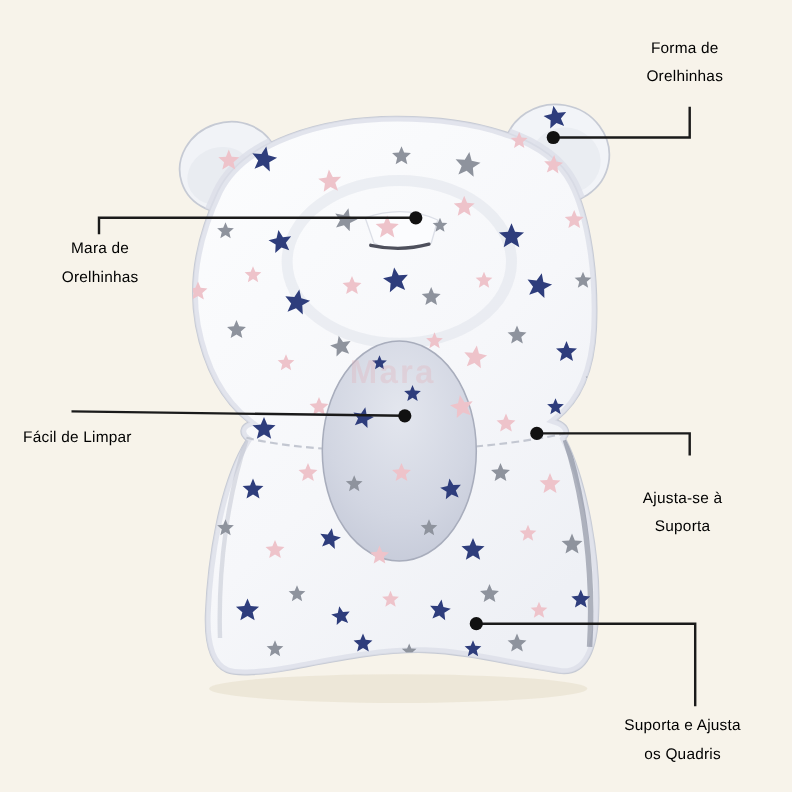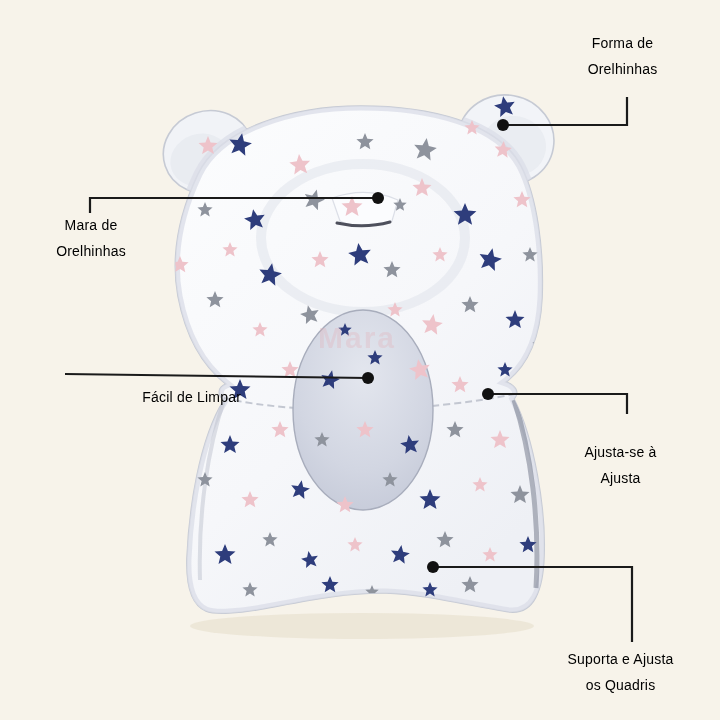--- a/index.html
+++ b/index.html
@@ -12,21 +12,21 @@
   .stage{position:relative;width:720px;height:720px;}
   svg.scene{position:absolute;left:0;top:0;}
   .callout{
     position:absolute;
     color:#000000;
     font-size:14px;
     line-height:26px;
     letter-spacing:.2px;
   }
   .callout.center{text-align:center;}
-  .callout.left{text-align:right;}
+  .callout.left{text-align:left;}
 </style>
 </head>
 <body>
 
 <div class="stage">
 
   <svg class="scene" width="720" height="720" viewBox="0 0 720 720">
     <defs>
       <radialGradient id="ovalGrad" cx="50%" cy="32%" r="80%">
         <stop offset="0%" stop-color="#e3e6ee"></stop>
@@ -221,21 +221,21 @@
     <div>Mara de</div>
     <div>Orelhinhas</div>
   </div>
 
   <div class="callout left" style="left:21px;top:384px;width:220px;">
     <div>Fácil de Limpar</div>
   </div>
 
   <div class="callout center" style="left:528px;top:416px;width:185px;margin-top:23px;">
     <div>Ajusta-se à</div>
-    <div>Ajusta</div>
+    <div>Suporta</div>
   </div>
 
   <div class="callout center" style="left:508px;top:646px;width:225px;">
     <div>Suporta e Ajusta</div>
     <div>os Quadris</div>
   </div>
 
 </div>
 
 </body></html>

